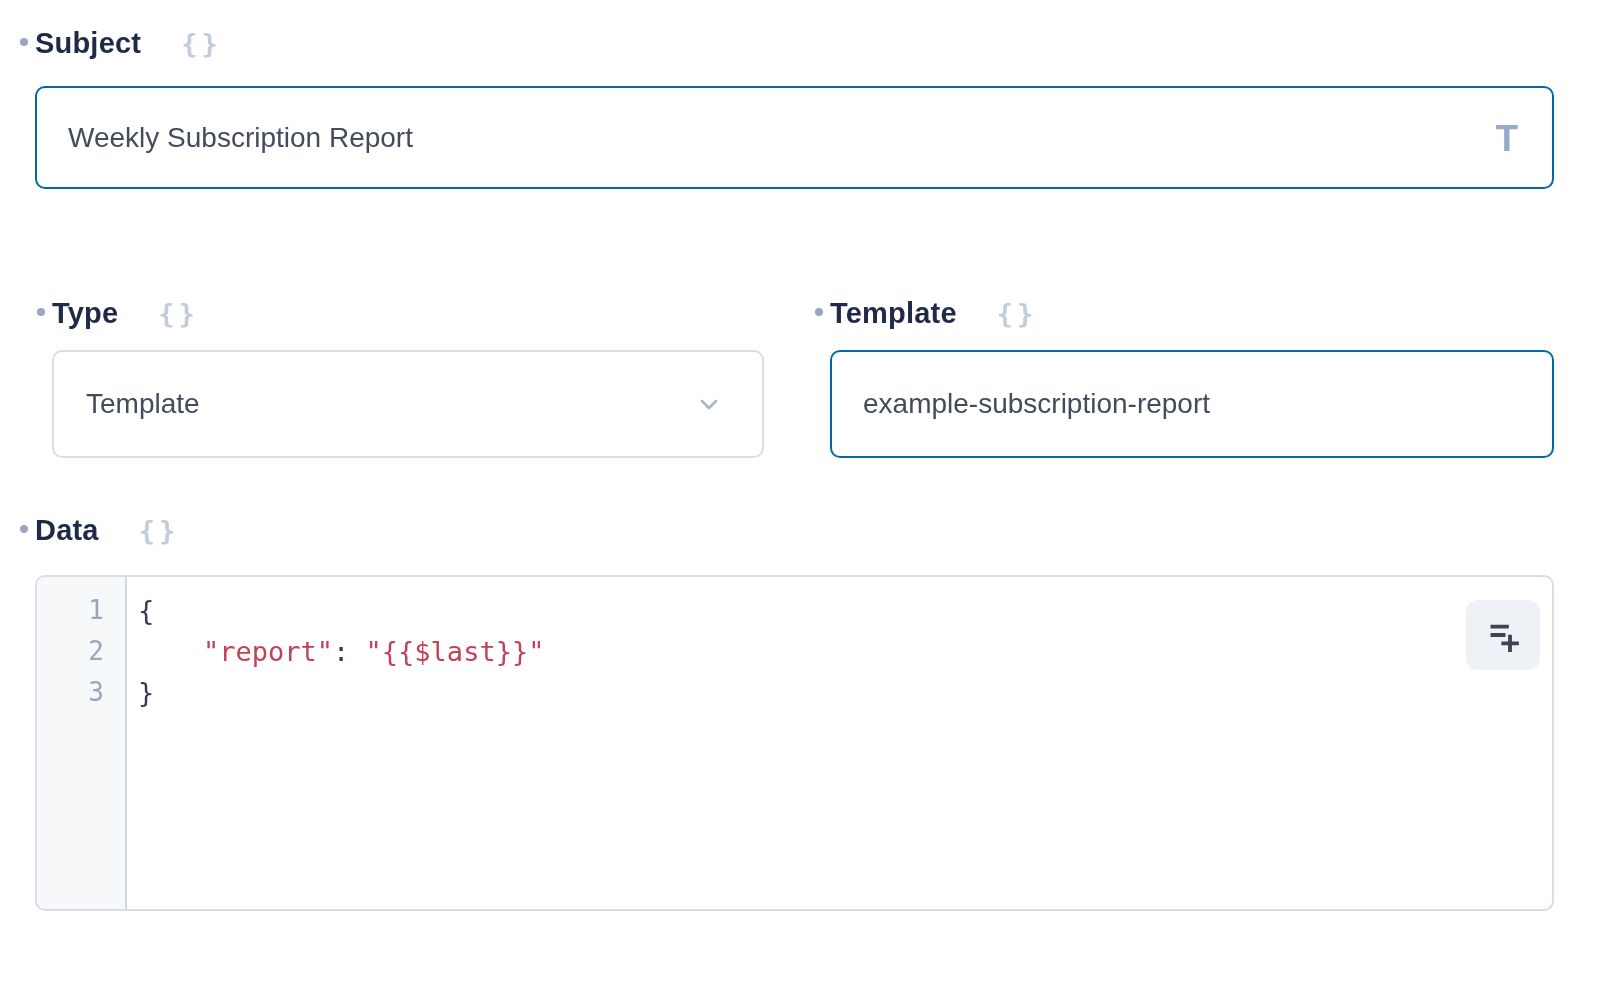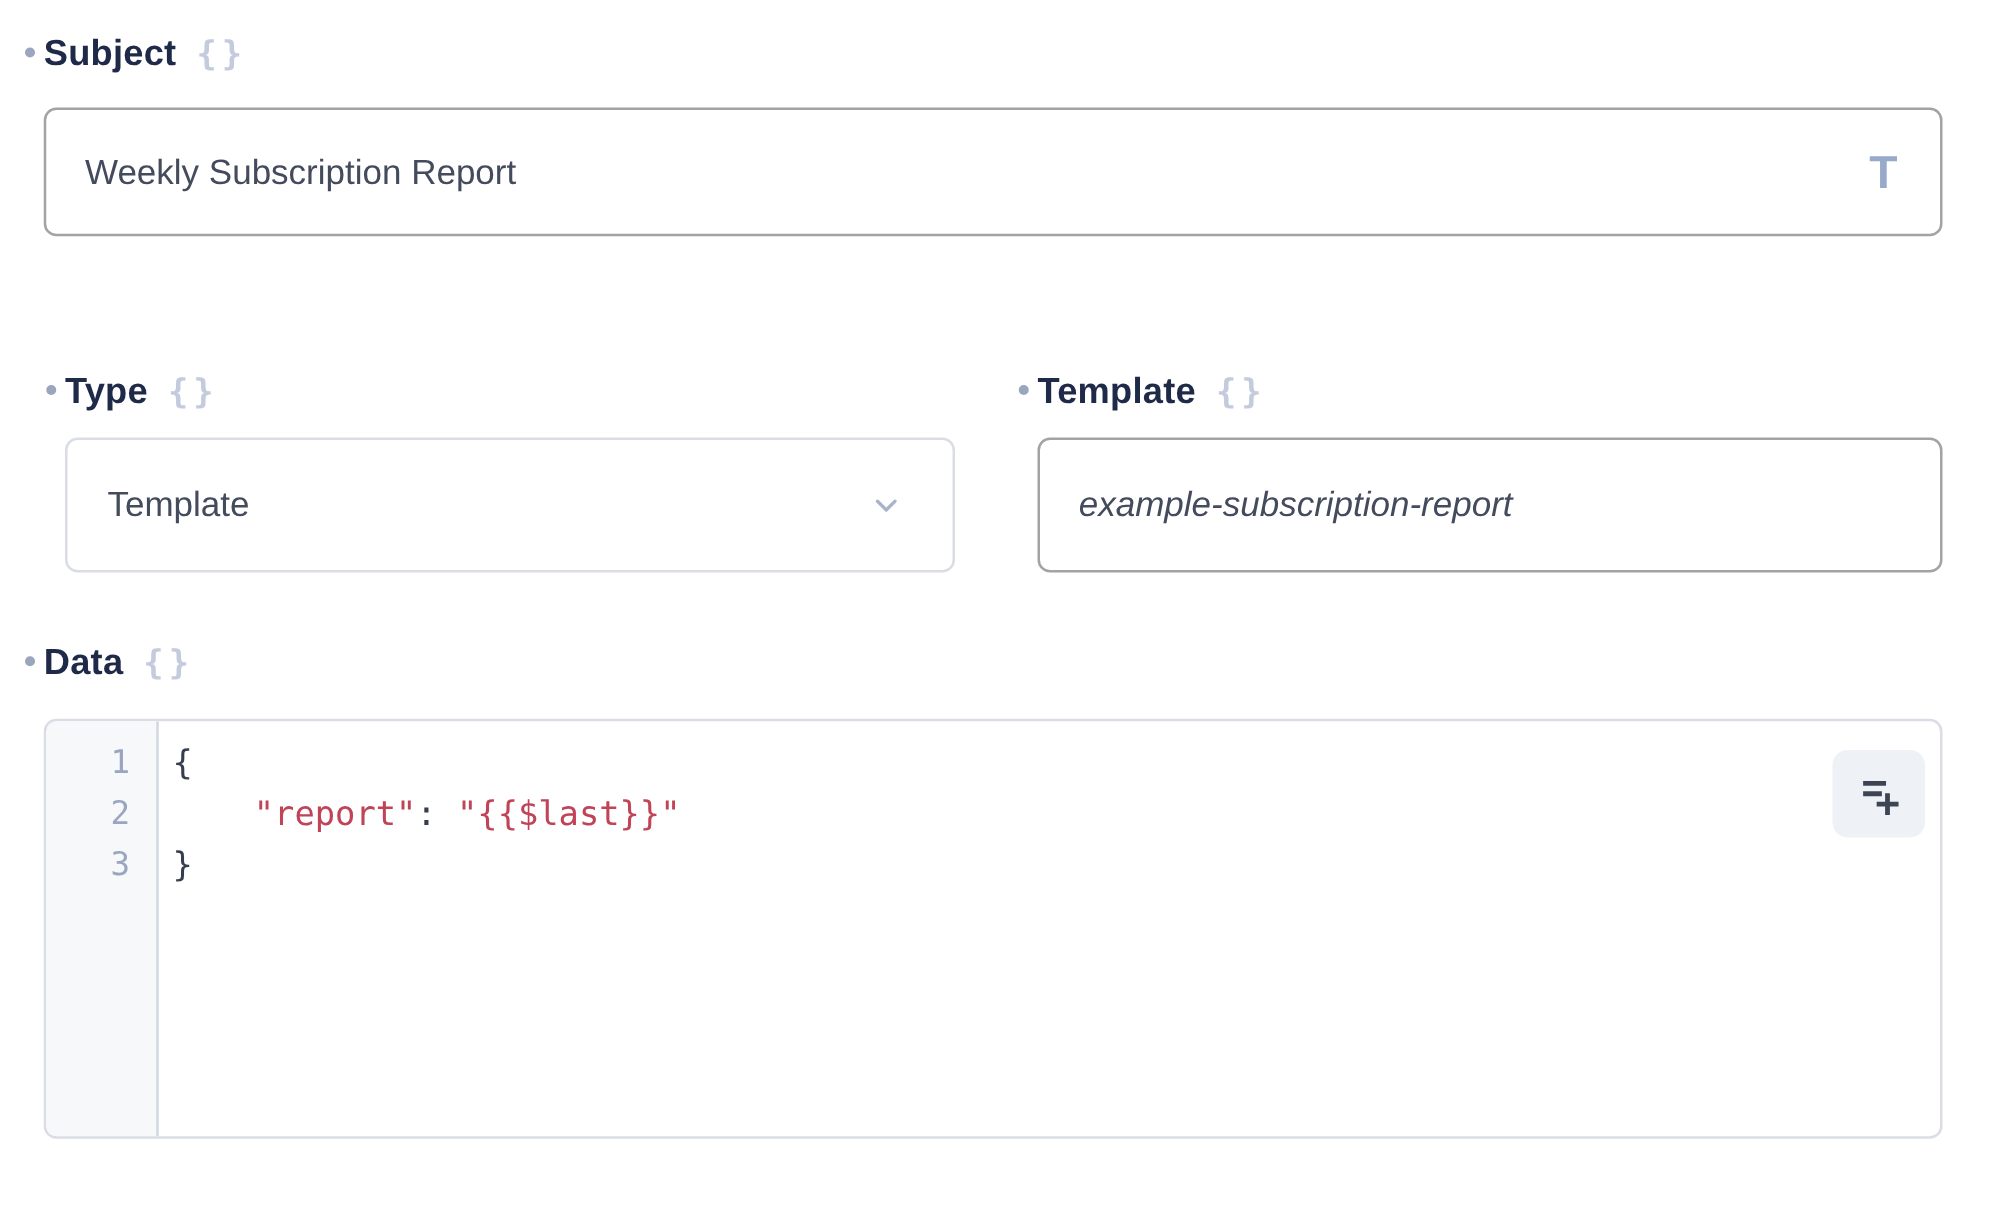--- a/index.html
+++ b/index.html
@@ -7,42 +7,42 @@
   .page {
     position:relative;
     width:1600px; height:984px;
     background:#ffffff;
     padding:26px 46px 0 35px;
     font-family:"Liberation Sans", sans-serif;
     overflow:hidden;
   }
 
   
-  .label-row { position:relative; display:flex; align-items:center; height:34px; }
+  .label-row { position:relative; display:flex; align-items:center; height:34px;gap:24px; }
   .req-dot {
     position:absolute; left:-15px; top:12px;
     width:8px; height:8px; border-radius:50%;
     background:#9aa6bd;
   }
   .field-label {
     font-size:29px; font-weight:700; color:#1f2a49; letter-spacing:0.2px;
   }
   .braces-icon {
     margin-left:16px;
     font-family:"DejaVu Sans Mono", monospace;
     font-size:27px; font-weight:600;
     color:#c3cbdc; letter-spacing:4px;
     cursor:pointer; user-select:none;
   }
 
   
   .input-wrap { position:relative; margin-top:26px; }
   .text-input {
     display:block; width:100%; height:103px;
-    border:2px solid #a3a3a3; border-radius:10px;
+    border:2px solid #0369a1; border-radius:10px;
     background:#ffffff;
     padding:0 100px 0 31px;
     font-family:"Liberation Sans", sans-serif;
     font-size:28px; color:#434b5c;
     outline:none;
   }
   .t-icon {
     position:absolute; right:36px; top:50%; transform:translateY(-50%);
     font-size:37px; font-weight:700; color:#98aac9;
     line-height:1; user-select:none; cursor:pointer;
@@ -57,21 +57,21 @@
     position:relative; margin-top:20px; height:108px;
     border:2px solid #dadde6; border-radius:10px;
     display:flex; align-items:center;
     padding:0 80px 0 32px;
     font-size:28px; color:#434b5c;
     cursor:pointer; background:#fff;
   }
   .chevron { position:absolute; right:38px; top:50%; transform:translateY(-50%); display:block; }
 
   .col-template .input-wrap { margin-top:20px; }
-  .col-template .text-input { height:108px; padding-right:40px;font-style:italic; }
+  .col-template .text-input { height:108px; padding-right:40px; }
 
   
   .data-section { margin-top:55px; }
   .code-editor {
     position:relative; margin-top:28px; height:336px;
     border:2px solid #dadde6; border-radius:10px;
     display:flex; overflow:hidden; background:#fff;
   }
   .gutter {
     width:90px; flex:none;

